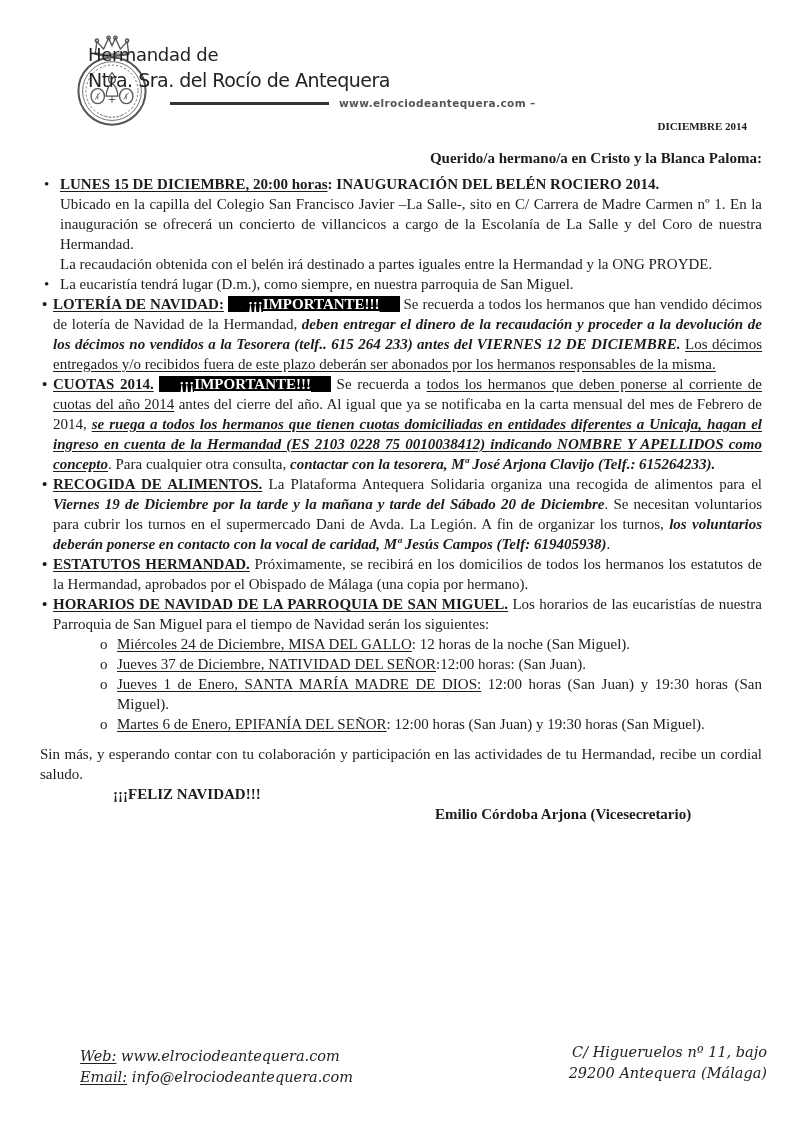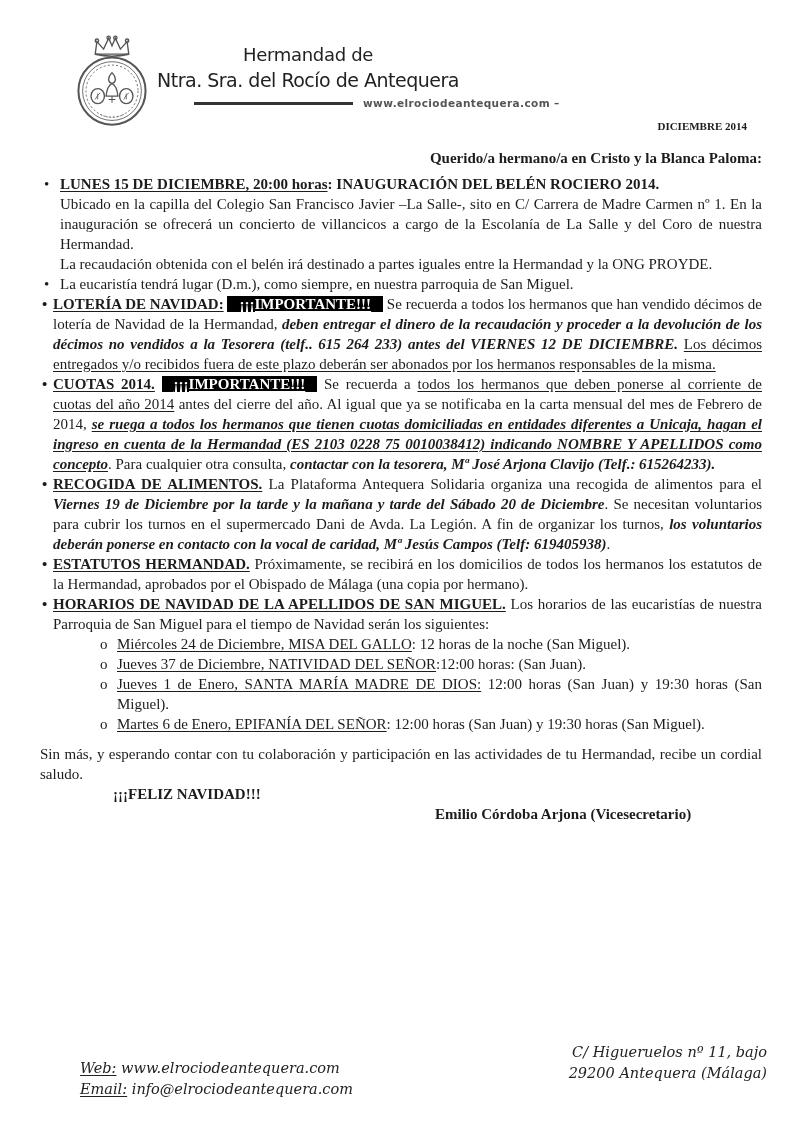--- a/index.html
+++ b/index.html
@@ -2,25 +2,25 @@
 <html><head>
 <meta charset="utf-8">
 <style>
   html,body{margin:0;padding:0;background:#fff;}
   body{width:800px;height:1132px;overflow:hidden;
        font-family:"Liberation Serif",serif;color:#1c1c1c;}
   .page{position:relative;width:800px;height:1132px;background:#fff;}
 
   
   .seal{position:absolute;left:70px;top:34px;width:84px;height:94px;}
-  .org{position:absolute;left:96px;top:42px;width:424px;text-align:center;
+  .org{position:absolute;left:88px;top:42px;width:424px;text-align:left;
        font-family:"DejaVu Sans",sans-serif;color:#222;}
   .org-l1{font-size:18px;line-height:25px;letter-spacing:-0.3px;}
   .org-l2{font-size:19px;line-height:26px;letter-spacing:-0.5px;}
-  .rule-row{display:flex;align-items:center;margin-top:4px;padding-left:98px;}
+  .rule-row{display:flex;align-items:center;margin-top:4px;padding-left:58px;margin-left:24px;}
   .rule{width:159px;height:3px;background:#333;flex:0 0 auto;}
   .site{margin-left:10px;font-size:10.5px;font-weight:bold;letter-spacing:0.4px;
         color:#555;white-space:nowrap;}
 
   .date{position:absolute;top:120px;right:53px;font-weight:bold;font-size:11px;}
 
   
   .content{position:absolute;left:40px;top:148px;width:722px;
            font-size:15px;line-height:20px;text-align:justify;}
   .content p{margin:0;}
@@ -41,27 +41,27 @@
 
   .closing{margin-top:10px !important;}
   .feliz{padding-left:73px;font-weight:bold;text-align:left;}
   .signature{padding-left:395px;font-weight:bold;text-align:left;white-space:nowrap;}
 
   
   .b{font-weight:bold;}
   .bi{font-weight:bold;font-style:italic;}
   .u{text-decoration:underline;text-underline-offset:2px;}
   .inv{background:#000;color:#fff;font-weight:bold;text-decoration:underline;
-       text-underline-offset:2px;padding:0 12px;}
+       text-underline-offset:2px;padding:0 20px;}
 
   
   .footer{position:absolute;left:80px;right:33px;top:1042px;display:flex;
           justify-content:space-between;font-family:"DejaVu Serif",serif;
           font-style:italic;font-size:14.5px;line-height:21px;color:#222;}
-  .contact{margin-top:16px;}
+  .contact{margin-top:4px;}
   .address{text-align:right;}
   .fu{text-decoration:underline;text-underline-offset:2px;}
 </style>
 </head>
 <body>
 
 <div class="page">
 
   <div class="seal">
     <svg viewBox="0 0 100 112" width="84" height="94">
@@ -132,21 +132,21 @@
       <div class="info">
         <span class="mk">•</span>
         <p><span class="b u">RECOGIDA DE ALIMENTOS.</span><span> La Plataforma Antequera Solidaria organiza una recogida de alimentos para el </span><span class="bi">Viernes 19 de Diciembre por la tarde y la mañana y tarde del Sábado 20 de Diciembre</span><span>. Se necesitan voluntarios para cubrir los turnos en el supermercado Dani de Avda. La Legión. A fin de organizar los turnos, </span><span class="bi">los voluntarios deberán ponerse en contacto con la vocal de caridad, Mª Jesús Campos (Telf: 619405938)</span><span>.</span></p>
       </div>
       <div class="info">
         <span class="mk">•</span>
         <p><span class="b u">ESTATUTOS HERMANDAD.</span><span> Próximamente, se recibirá en los domicilios de todos los hermanos los estatutos de la Hermandad, aprobados por el Obispado de Málaga (una copia por hermano).</span></p>
       </div>
       <div class="info">
         <span class="mk">•</span>
-        <p><span class="b u">HORARIOS DE NAVIDAD DE LA APELLIDOS DE SAN MIGUEL.</span><span> Los horarios de las eucaristías de nuestra Parroquia de San Miguel para el tiempo de Navidad serán los siguientes:</span></p>
+        <p><span class="b u">HORARIOS DE NAVIDAD DE LA PARROQUIA DE SAN MIGUEL.</span><span> Los horarios de las eucaristías de nuestra Parroquia de San Miguel para el tiempo de Navidad serán los siguientes:</span></p>
         <div class="subitem">
           <span class="submk">o</span>
           <p><span class="u">Miércoles 24 de Diciembre, MISA DEL GALLO</span><span>: 12 horas de la noche (San Miguel).</span></p>
         </div>
         <div class="subitem">
           <span class="submk">o</span>
           <p><span class="u">Jueves 37 de Diciembre, NATIVIDAD DEL SEÑOR</span><span>:12:00 horas: (San Juan).</span></p>
         </div>
         <div class="subitem">
           <span class="submk">o</span>

